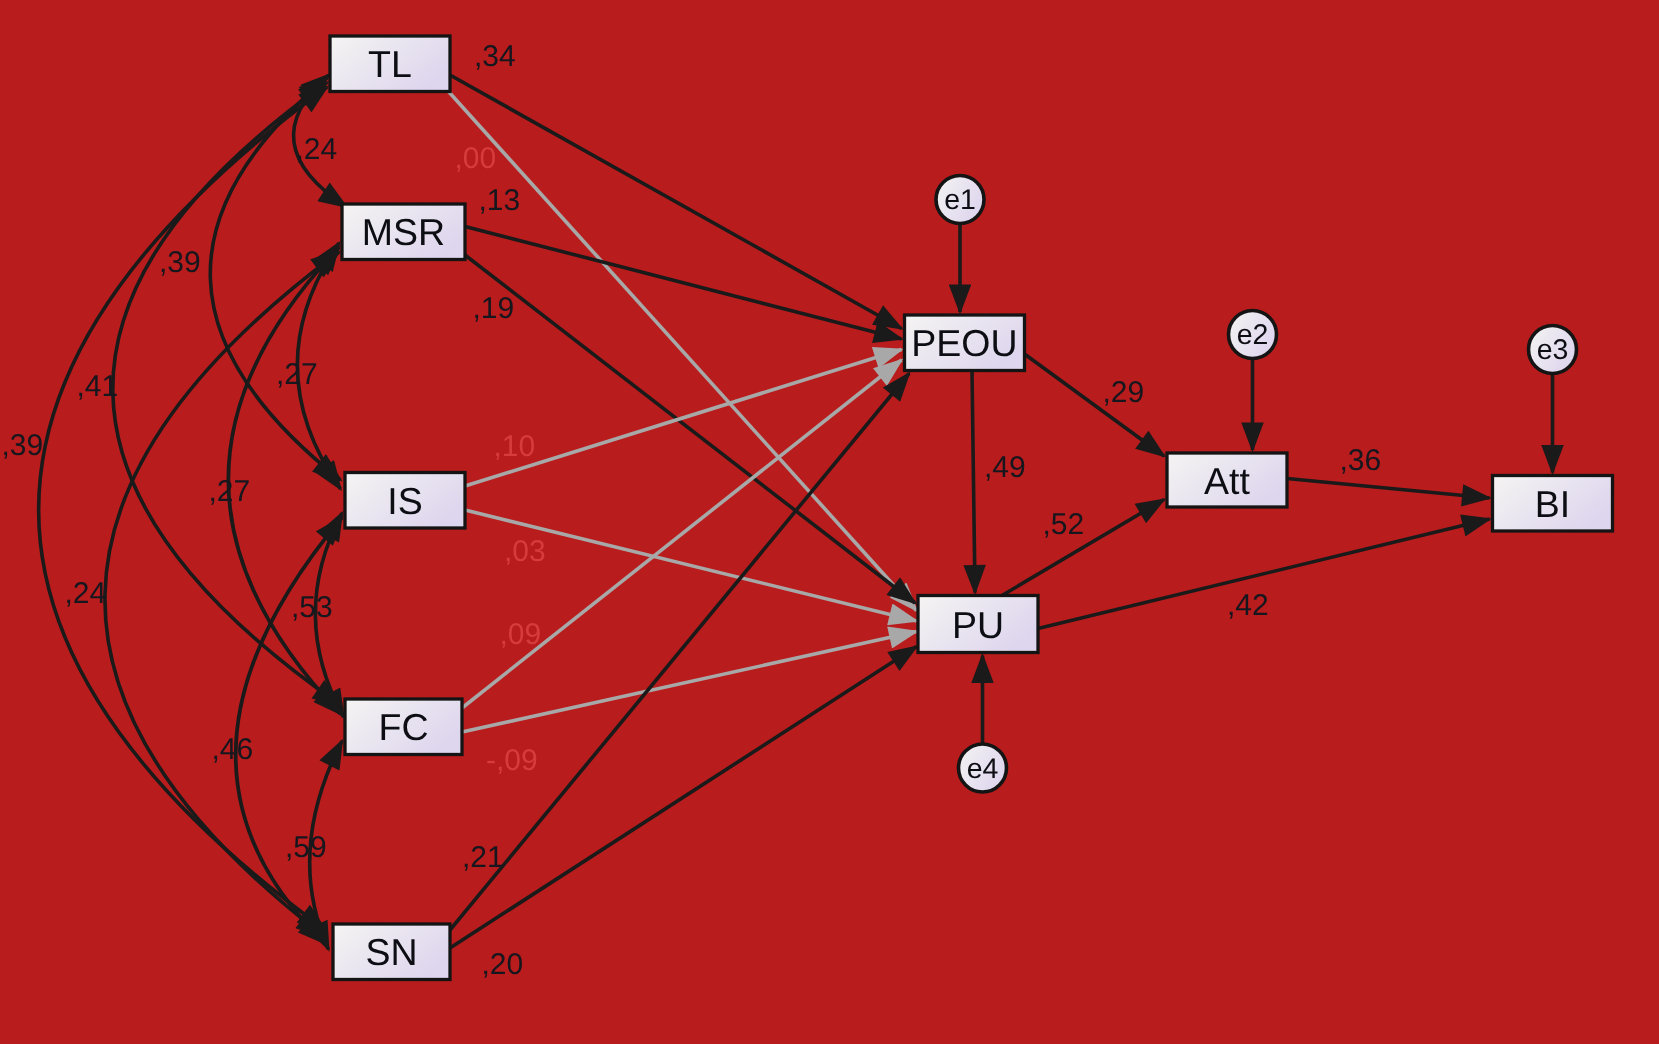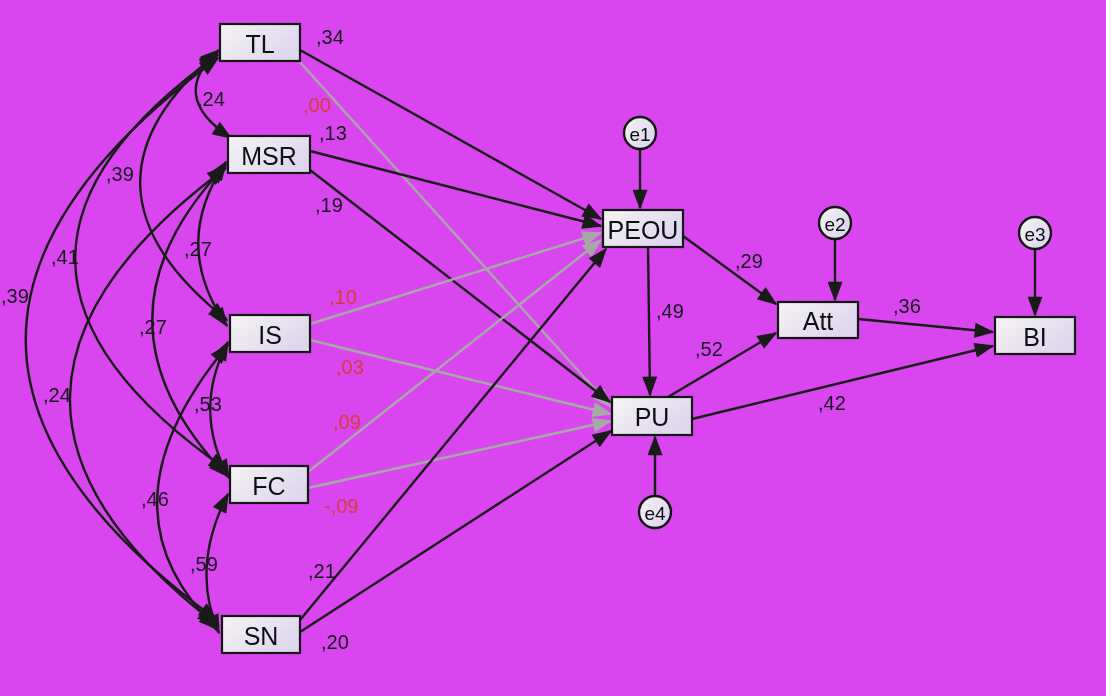--- a/index.html
+++ b/index.html
@@ -5,21 +5,21 @@
   html, body {
     margin: 0;
     padding: 0;
     background: #ffffff;
     font-family: "Liberation Sans", sans-serif;
   }
   .canvas-wrap {
     position: relative;
     width: 1106px;
     height: 696px;
-    background: #d946ef;
+    background: #b91c1c;
     overflow: hidden;
   }
   svg { display: block; }
   svg text {
     font-family: "Liberation Sans", sans-serif;
   }
   .node-label {
     font-size: 25px;
     fill: #0d0d14;
   }

